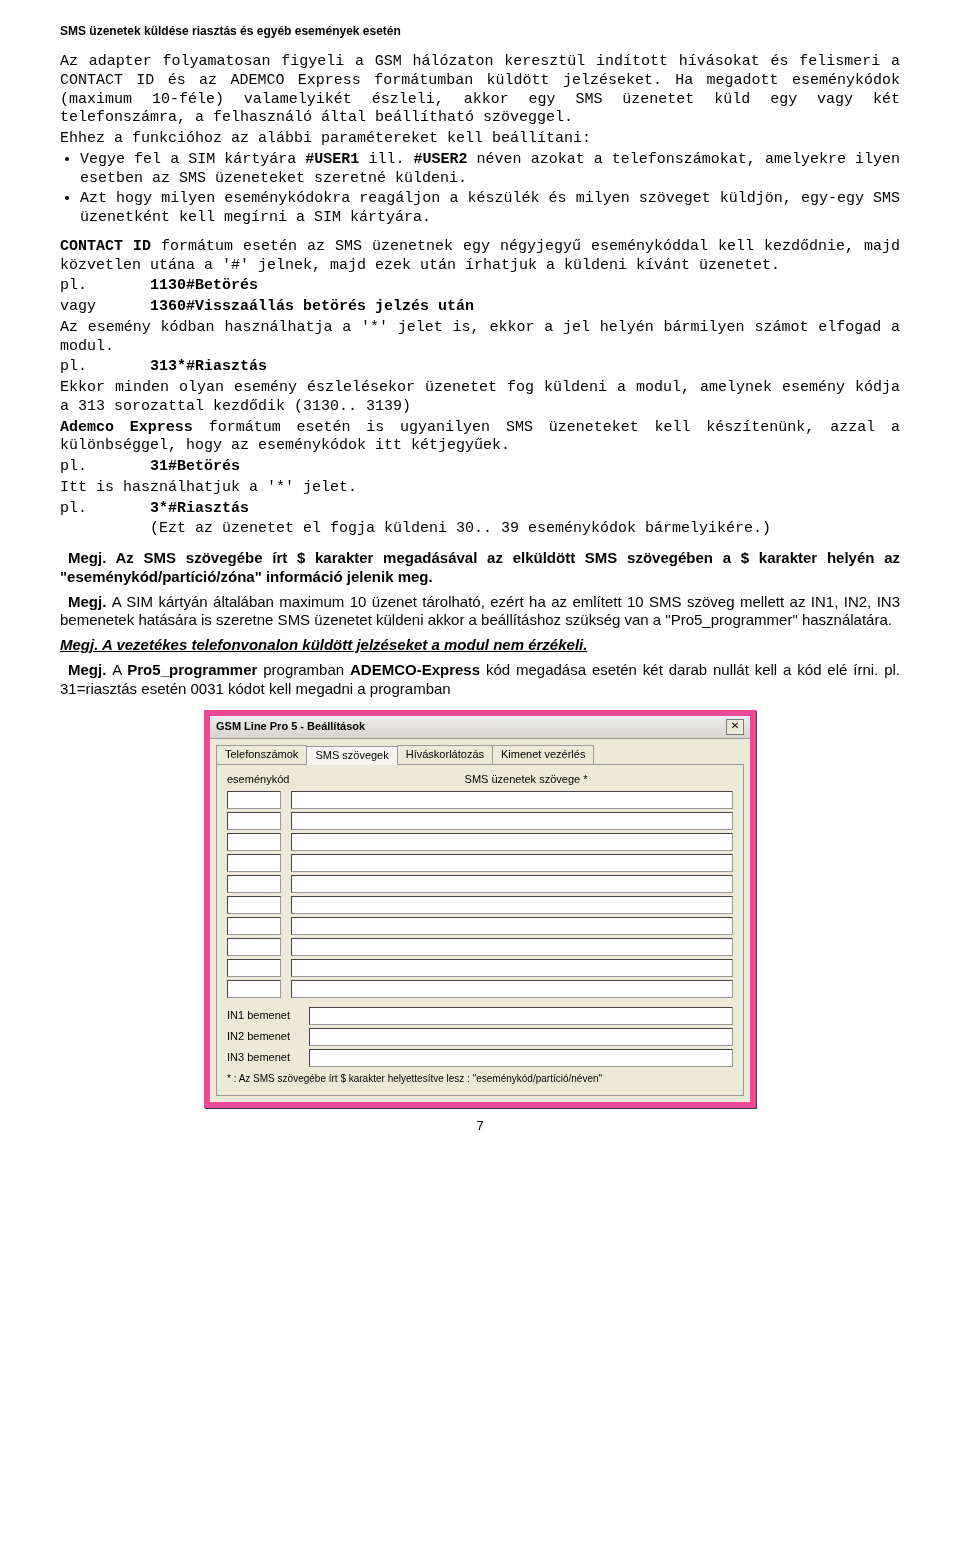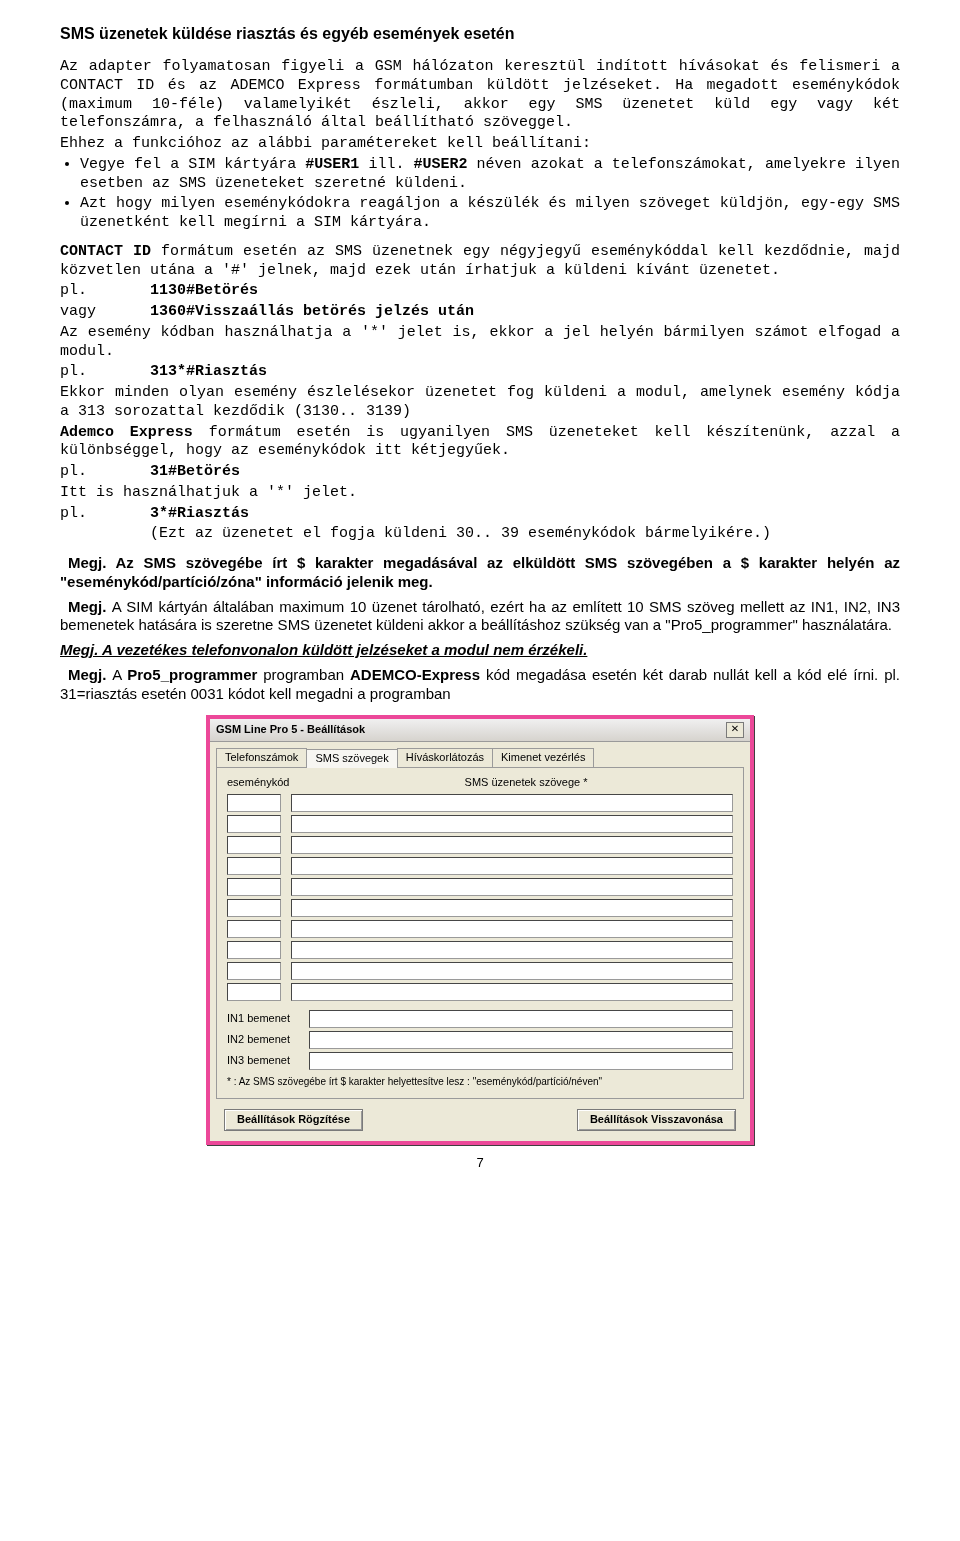--- a/index.html
+++ b/index.html
@@ -7,41 +7,41 @@
     font-size: 15px;
     line-height: 1.25;
     color: #000;
     background: #fff;
     width: 960px;
     margin: 0 auto;
     padding: 24px 60px 20px 60px;
     box-sizing: border-box;
   }
   h1 {
-    font-size: 16px;
+    font-size: 12px;
     font-weight: bold;
     margin: 0 0 14px 0;
   }
   p { margin: 0 0 2px 0; text-align: justify; }
   .blk { margin-bottom: 10px; font-family: Liberation Mono, monospace; }
   ul { margin: 0 0 0 20px; padding: 0; }
   li { text-align: justify; margin-bottom: 2px; }
   .b { font-weight: bold; }
   .tab-l { display:inline-block; width:90px; }
   .note-u { font-weight: bold; font-style: italic; text-decoration: underline; }
   .megj { font-weight: bold; margin-left: 8px; }
   .megj-body { text-align: justify; }
   .foot { text-align: center; font-size: 13px; margin-top: 10px; }
 
   
   .dlg-wrap { display:flex; justify-content:center; margin-top:12px; }
   .dlg {
     width: 540px;
     background: #ece9d8;
-    border: 4px solid #ec4899;
+    border: 6px solid #ec4899;
     box-shadow: 1px 1px 0 #404040;
     font-size: 11px;
     font-family: Tahoma, Arial, sans-serif;
   }
   .dlg-title {
     background: linear-gradient(#f0f0f0,#d6d3ce);
     border-bottom:1px solid #9a9a9a;
     padding:3px 6px;
     display:flex;
     justify-content:space-between;
@@ -198,20 +198,16 @@
       <div class="dlg-row">
           <div class="lbl-left">IN2 bemenet</div>
           <div class="inp-wide"></div>
         </div>
       <div class="dlg-row">
           <div class="lbl-left">IN3 bemenet</div>
           <div class="inp-wide"></div>
         </div>
       <div class="dlg-note">*  : Az SMS szövegébe írt $ karakter helyettesítve lesz : "eseménykód/partíció/néven"</div>
     </div>
-    <div class="dlg-btns">
-      <div class="dlg-btn">Beállítások Rögzítése</div>
-      <div class="dlg-btn">Beállítások Visszavonása</div>
-    </div>
   </div>
 </div>
 
 <div class="foot">7</div>
 
 </body></html>

